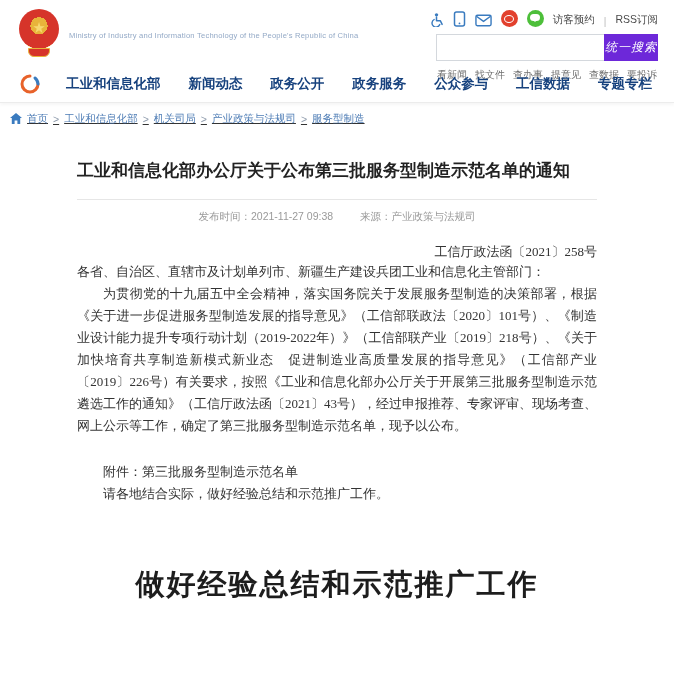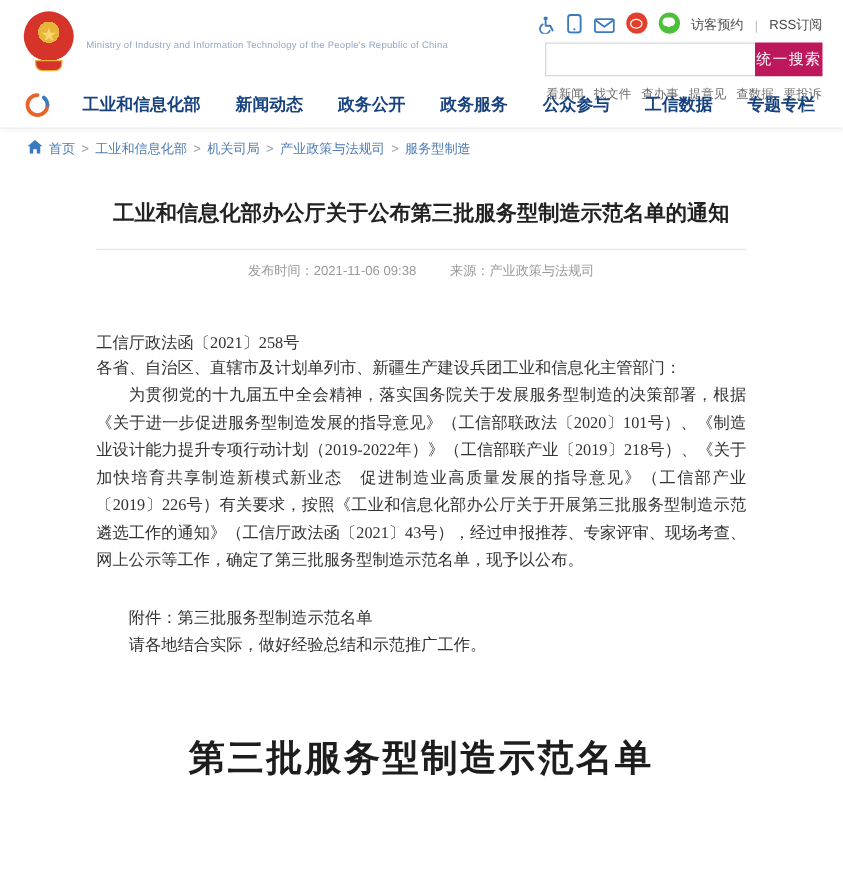--- a/index.html
+++ b/index.html
@@ -32,42 +32,42 @@
   .badge.wechat { background:#4dbf3a; }
   .badge.wechat::after { content:""; position:absolute; left:3px; top:4px; width:10px; height:7px;
     background:#fff; border-radius:5px; }
   .badge.wechat::before { content:""; position:absolute; left:5px; bottom:2px; width:0; height:0;
     border:3px solid transparent; border-top-color:#fff; }
   .util-link { font-size:10.5px; color:#4a4a4a; cursor:pointer; white-space:nowrap; }
   .util-sep { color:#bbb; font-size:10px; }
   .search-row { display:flex; margin-top:7px; height:27px; }
   .search-input { flex:1; border:1px solid #d4d8dd; border-right:none; height:27px;
     padding:0 6px; font-size:12px; outline:none; }
-  .search-btn { width:70px; background:#be185d; color:#fff; border:none; font-size:12px;
-    letter-spacing:1px; cursor:pointer; }
+  .search-btn { width:70px; background:#6d28d9; color:#fff; border:none; font-size:12px;
+    letter-spacing:1px; cursor:pointer;font-style:italic; }
   .quick-row { display:flex; justify-content:space-between; margin-top:7px; padding:0 1px; }
   .quick-row span { font-size:10px; color:#6f6f6f; cursor:pointer; }
   
   .nav { display:flex; align-items:center; height:37px; padding:0 22px 0 20px;
     border-bottom:1px solid #ececec; box-shadow:0 2px 3px rgba(0,0,0,.04); }
   .nav-logo { width:20px; height:20px; margin-right:26px; flex:0 0 auto; }
   .nav-items { display:flex; flex:1; justify-content:space-between; align-items:center; }
   .nav-item { font-size:13.5px; font-weight:bold; color:#17427e; cursor:pointer; white-space:nowrap; }
   
-  .crumbs { display:flex; align-items:center; gap:5px; padding:9px 0 7px 22px; font-size:10.5px; }
+  .crumbs { display:flex; align-items:center; gap:5px; padding:9px 0 7px 10px; font-size:10.5px;text-decoration:underline; }
   .crumb { color:#4d7cb5; cursor:pointer; white-space:nowrap; }
   .crumb-sep { color:#8d9aab; }
   
   .article { width:520px; margin:26px auto 0; }
-  .article-title { font-size:17px; font-weight:bold; color:#222; text-align:center; line-height:1.45; }
+  .article-title { font-size:17px; font-weight:bold; color:#222; line-height:1.45; }
   .title-rule { border:none; border-top:1px solid #e6e6e6; margin-top:15px; }
   .meta { text-align:center; font-size:10.5px; color:#9a9a9a; margin-top:10px; }
   .meta span { margin:0 12px; }
   .doc-body { font-family:"Liberation Serif", serif; font-size:13px; color:#333; }
-  .doc-number { text-align:left; margin-top:41px; }
+  .doc-number { text-align:right; margin-top:19px; }
   .doc-body p { line-height:22px; text-align:justify; }
   .p-first { margin-top:0; }
   .indent { text-indent:2em; }
   .p-attach { margin-top:24px; }
   
   .attach { width:560px; margin:60px auto 0; font-family:"Liberation Serif", serif; color:#1c1c1c; }
   .attach-label { font-size:15px; margin-left:2px; color:#2a2a2a; }
   .attach-title { text-align:center; font-size:29px; font-weight:bold; margin-top:24px;
     letter-spacing:2px; font-family:"Liberation Sans", sans-serif; color:#1d1d1d; }
 </style>
@@ -160,29 +160,29 @@
   <span class="crumb-sep">&gt;</span>
   <span class="crumb">产业政策与法规司</span>
   <span class="crumb-sep">&gt;</span>
   <span class="crumb">服务型制造</span>
 </div>
 
 <div class="article">
   <div class="article-title">工业和信息化部办公厅关于公布第三批服务型制造示范名单的通知</div>
   <hr class="title-rule">
   <div class="meta">
-    <span>发布时间：2021-11-06 09:38</span>
+    <span>发布时间：2021-11-27 09:38</span>
     <span>来源：产业政策与法规司</span>
   </div>
 
   <div class="doc-body">
     <div class="doc-number">工信厅政法函〔2021〕258号</div>
     <p class="p-first">各省、自治区、直辖市及计划单列市、新疆生产建设兵团工业和信息化主管部门：</p>
     <p class="indent">为贯彻党的十九届五中全会精神，落实国务院关于发展服务型制造的决策部署，根据《关于进一步促进服务型制造发展的指导意见》（工信部联政法〔2020〕101号）、《制造业设计能力提升专项行动计划（2019-2022年）》（工信部联产业〔2019〕218号）、《关于加快培育共享制造新模式新业态　促进制造业高质量发展的指导意见》（工信部产业〔2019〕226号）有关要求，按照《工业和信息化部办公厅关于开展第三批服务型制造示范遴选工作的通知》（工信厅政法函〔2021〕43号），经过申报推荐、专家评审、现场考查、网上公示等工作，确定了第三批服务型制造示范名单，现予以公布。</p>
     <p class="indent p-attach">附件：第三批服务型制造示范名单</p>
     <p class="indent">请各地结合实际，做好经验总结和示范推广工作。</p>
   </div>
 </div>
 
 <div class="attach">
-  <div class="attach-title">第三批服务型制造示范名单</div>
+  <div class="attach-title">做好经验总结和示范推广工作</div>
 
 </div>
 
 </body></html>

